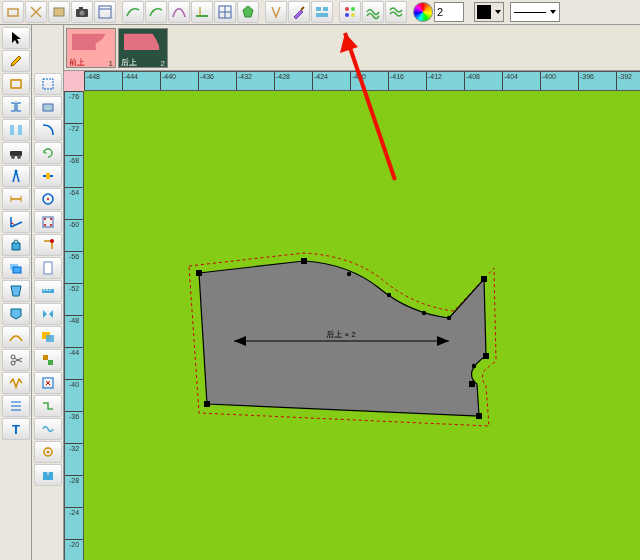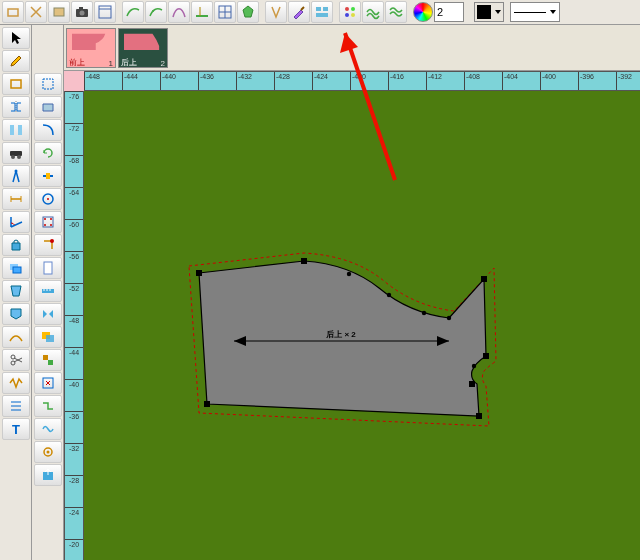--- a/index.html
+++ b/index.html
@@ -25,21 +25,21 @@
 .pt1 { background: #ffa8a8; }
 .pt2 { background: #2a5040; }
 .pt-lbl { position: absolute; bottom: -1px; left: 2px; font-size: 8px; color: #a00; text-align: center; }
 .pt-num { position: absolute; bottom: -1px; right: 2px; font-size: 8px; color: #333; }
 .content-col { flex: 1; display: flex; flex-direction: column; position: relative; }
 .ruler-h { height: 20px; background: #7dd3d8; position: relative; overflow: hidden; margin-left: 20px; border-top: 1px solid #555; border-bottom: 1px solid #555; }
 .ruler-h .tick { position: absolute; top: 0; height: 100%; font-size: 7px; color: #333; border-left: 1px solid #444; padding-left: 1px; line-height: 9px; }
 .canvas-row { flex: 1; display: flex; }
 .ruler-v { width: 20px; background: #7dd3d8; position: relative; overflow: hidden; border-left: 1px solid #555; border-right: 1px solid #555; }
 .ruler-v .tick { position: absolute; left: 0; width: 100%; font-size: 7px; color: #333; border-top: 1px solid #444; line-height: 7px; padding-top: 1px; text-align: center; }
-.canvas { flex: 1; background: #4d7c0f; position: relative; font-weight: bold; }
+.canvas { flex: 1; background: #84cc16; position: relative; }
 .arrow-annot { position: absolute; top: 25px; left: 300px; width: 120px; height: 200px; pointer-events: none; z-index: 100; }
 .pattern-piece { position: absolute; left: 90px; top: 140px; }
 </style>
 </head>
 <body>
 
 <div class="toptoolbar">
   <div class="tb-btn">
       <svg viewBox="0 0 16 16">
         <rect x="3" y="5" width="10" height="7" fill="none" stroke="#c94" stroke-width="1.5"></rect>

